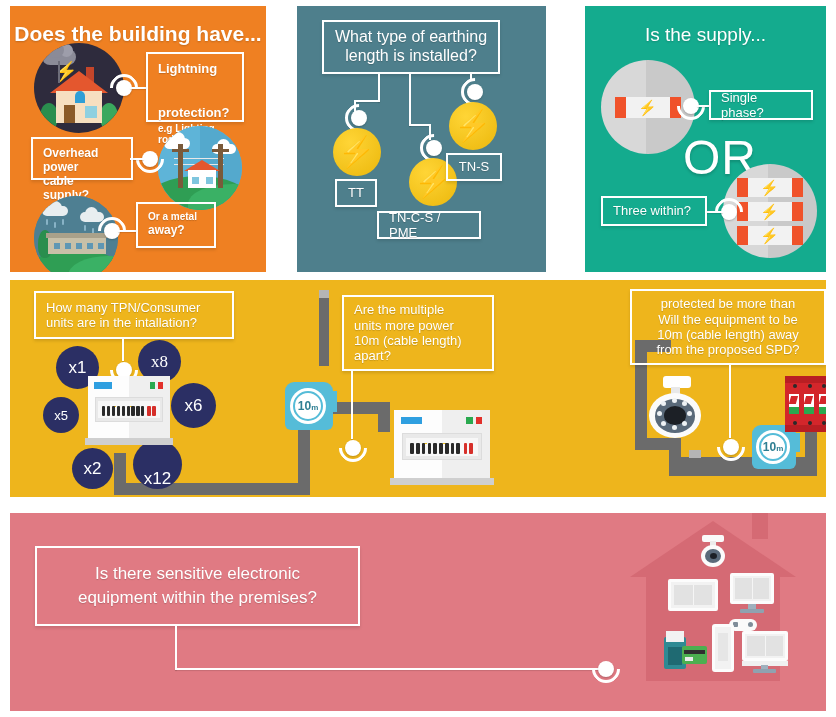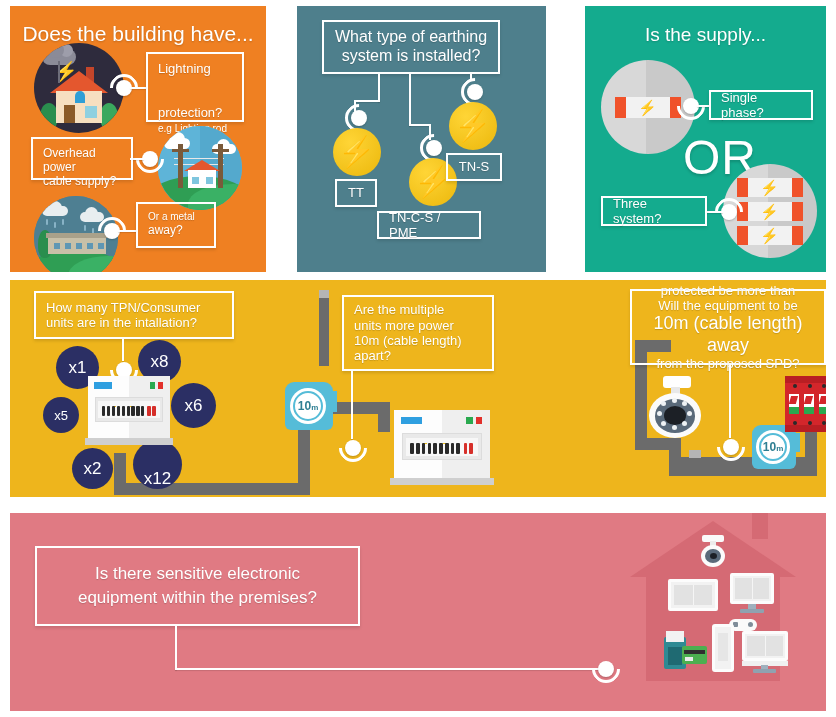--- a/index.html
+++ b/index.html
@@ -36,21 +36,21 @@
   .ring {
     position: absolute;
     width: 28px; height: 28px; border-radius: 50%;
     border: 3px solid #ffffff;
     border-right-color: transparent;
     border-bottom-color: transparent;
   }
   .ring.r2 { border-right-color:#ffffff; border-bottom-color:transparent; border-left-color:transparent;}
 
   
-  #p1 { left: 10px; top: 6px; width: 256px; height: 266px; background: #ef8022; }
+  #p1 { left: 10px; top: 6px; width: 256px; height: 266px; background: #ef8022; font-weight: bold; }
   #p1 .title {
     position:absolute; left:0; top:16px; width:100%;
     text-align:center; color:#fff; font-size:21px;
     text-shadow: 0 1px 2px rgba(0,0,0,.2);
   }
   .circ { position:absolute; border-radius:50%; overflow:hidden; }
 
   
   #c1 { left:24px; top:37px; width:90px; height:90px; background:#2e2b3d; }
   #c1 .cloud { position:absolute; left:8px; top:6px; width:34px; height:16px; background:#8b8b98; border-radius:9px;}
@@ -263,21 +263,21 @@
     <div class="line thin" style="left:108px;top:224px;width:20px;height:2px;"></div>
     <div class="callout" style="left:126px;top:196px;width:80px;height:46px;">
       <div style="font-size:10px;">Or a metal</div>
       <div style="font-size:12px;">away?</div>
     </div>
   </div>
 
   <div class="panel" id="p2">
     <div class="callout" style="left:25px;top:14px;width:178px;height:54px;display:flex;flex-direction:column;align-items:center;justify-content:center;text-align:center;">
       <div style="font-size:16px;">What type of earthing</div>
-      <div style="font-size:16px;">system is installed?</div>
+      <div style="font-size:16px;">length is installed?</div>
     </div>
 
     <div class="line thin" style="left:81px;top:68px;width:2px;height:28px;"></div>
     <div class="line thin" style="left:57px;top:94px;width:26px;height:2px;"></div>
     <div class="line thin" style="left:57px;top:94px;width:2px;height:14px;"></div>
 
     <div class="line thin" style="left:112px;top:68px;width:2px;height:52px;"></div>
     <div class="line thin" style="left:112px;top:118px;width:22px;height:2px;"></div>
     <div class="line thin" style="left:132px;top:118px;width:2px;height:16px;"></div>
 
@@ -344,21 +344,21 @@
       <div class="fuse" style="left:14px;top:62px;width:66px;height:19px;">
         <div class="cap l"></div>
           <div class="cap r"></div>
           <div class="fb">⚡</div>
       </div>
     </div>
     <div class="ring" style="left:130px;top:192px;transform:rotate(45deg);"></div>
     <div class="dot" style="left:136px;top:198px;"></div>
     <div class="line thin" style="left:120px;top:205px;width:18px;height:2px;"></div>
     <div class="callout" style="left:16px;top:190px;width:106px;height:30px;display:flex;align-items:center;">
-      <span style="font-size:13px;">Three system?</span>
+      <span style="font-size:13px;">Three within?</span>
     </div>
   </div>
 
   <div class="panel" id="p4">
 
     <div class="cable" style="left:104px;top:173px;width:12px;height:42px;"></div>
     <div class="cable" style="left:104px;top:203px;width:196px;height:12px;"></div>
     <div class="cable" style="left:288px;top:122px;width:12px;height:93px;"></div>
     <div class="cable" style="left:288px;top:122px;width:92px;height:12px;"></div>
     <div class="cable" style="left:368px;top:122px;width:12px;height:30px;"></div>
@@ -378,21 +378,21 @@
       <div style="font-size:13px;">How many TPN/Consumer</div>
       <div style="font-size:13px;">units are in the intallation?</div>
     </div>
     <div class="line thin" style="left:112px;top:59px;width:2px;height:22px;"></div>
     <div class="ring" style="left:100px;top:76px;transform:rotate(-135deg);"></div>
     <div class="dot" style="left:106px;top:82px;"></div>
 
     <div class="badge" style="left:46px;top:66px;width:43px;height:43px;">
       <span>x1</span>
     </div>
-    <div class="badge" style="left:128px;top:60px;width:43px;height:43px;">
+    <div class="badge" style="left:128px;top:60px;width:43px;height:43px;font-family:Liberation Serif, serif;">
       <span>x8</span>
     </div>
     <div class="badge" style="left:33px;top:117px;width:36px;height:36px;font-size:13px;">
       <span>x5</span>
     </div>
     <div class="badge" style="left:161px;top:103px;width:45px;height:45px;">
       <span>x6</span>
     </div>
     <div class="badge" style="left:62px;top:168px;width:41px;height:41px;">
       <span>x2</span>
@@ -466,21 +466,21 @@
         <div class="br red" style="left:80%;"></div>
             <div class="br red" style="left:88%;"></div>
       </div>
         </div>
       <div class="base"></div>
     </div>
 
     <div class="callout" style="left:620px;top:9px;width:196px;height:76px;display:flex;flex-direction:column;justify-content:center;text-align:center;">
       <div style="font-size:13px;">protected be more than</div>
       <div style="font-size:13px;">Will the equipment to be</div>
-      <div style="font-size:18px;">10m (cable length) away</div>
+      <div style="font-size:13px;">10m (cable length) away</div>
       <div style="font-size:13px;">from the proposed SPD?</div>
     </div>
     <div class="line thin" style="left:719px;top:85px;width:2px;height:73px;"></div>
     <div class="ring" style="left:707px;top:153px;transform:rotate(-135deg);"></div>
     <div class="dot" style="left:713px;top:159px;"></div>
 
     <div class="cam" style="left:634px;top:98px;width:62px;height:62px;">
       <div class="mount"></div>
       <div class="neck"></div>
       <div class="barrel"></div>

